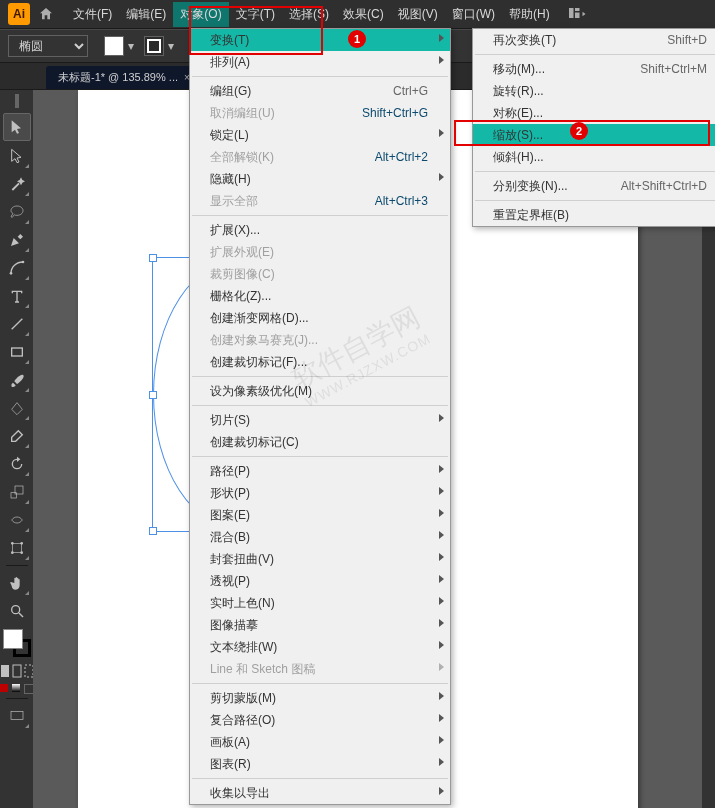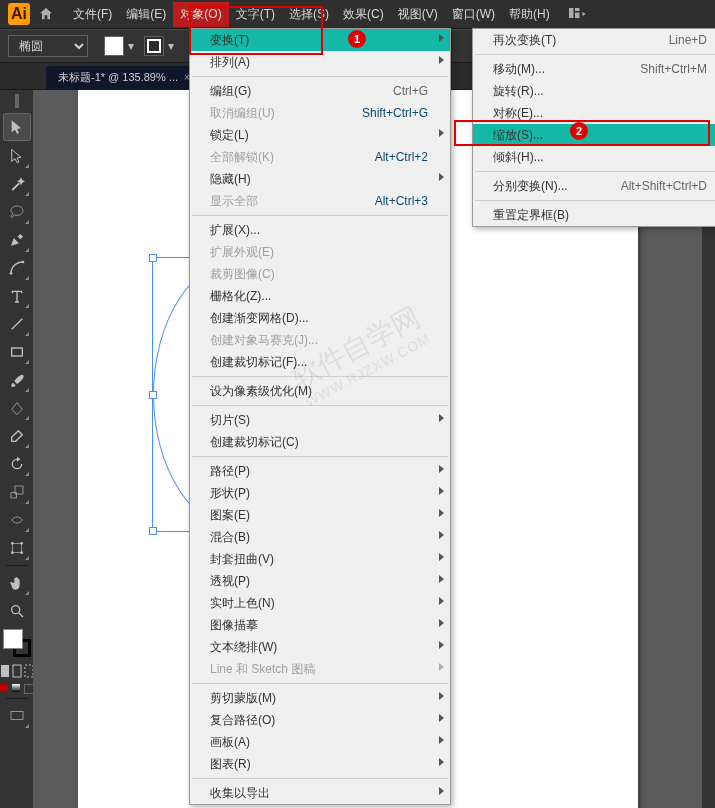--- a/index.html
+++ b/index.html
@@ -1,21 +1,21 @@
 <!DOCTYPE html>
 <html><head>
 <meta charset="utf-8">
 <style>
 html,body{margin:0;padding:0;width:715px;height:808px;background:#1a1a1a;font-family:"Microsoft YaHei",SimSun,sans-serif;font-size:12px;overflow:hidden;color:#ccc}
 .menubar{background:#2f2f2f;height:28px;display:flex;align-items:center;padding:0 8px;border-bottom:1px solid #1a1a1a}
-.menubar .logo{width:22px;height:22px;background:#ff9a00;border-radius:3px;margin-right:8px;display:flex;align-items:center;justify-content:center;font-weight:bold;color:#3d1900;font-size:16px}
+.menubar .logo{width:22px;height:22px;background:#ff9a00;border-radius:3px;margin-right:8px;display:flex;align-items:center;justify-content:center;font-weight:bold;color:#3d1900;font-size:12px}
 .menubar .home{width:16px;height:16px;margin-right:12px;opacity:.8}
 .menubar .home svg{width:16px;height:16px;fill:#ccc}
 .menubar .mitem{padding:4px 7px;color:#d8d8d8;cursor:default}
-.menubar .mitem.active{background:#b91c1c}
+.menubar .mitem.active{background:#0f766e}
 .menubar .extra-icon{width:18px;height:14px;margin-left:12px;opacity:.8}
 .toolbar{background:#333;height:32px;border-top:1px solid #484848;border-bottom:1px solid #1a1a1a;display:flex;align-items:center;padding:0 8px;color:#d0d0d0}
 .toolbar select{background:#333;color:#d0d0d0;border:1px solid #616161;font-size:12px;padding:2px 24px 2px 6px;outline:none;width:80px;height:22px}
 .toolbar .swatch{width:18px;height:18px;border:1px solid #616161;background:#fff;margin:0 2px}
 .toolbar .drop{width:10px;text-align:center;color:#bbb;cursor:pointer}
 .toolbar .swatch2{width:18px;height:18px;border:1px solid #616161;background:#2b2b2b;margin:0 2px;display:flex;align-items:center;justify-content:center;font-size:11px}
 .tabbar{background:#2b2b2b;height:26px;display:flex;align-items:flex-end;padding-left:46px;border-bottom:1px solid #1a1a1a}
 .tabbar .tab{background:#0f172a;padding:4px 12px;font-size:11px;color:#d0d0d0;border-top-left-radius:3px;border-top-right-radius:3px;display:flex;align-items:center;gap:6px}
 .tabbar .tab .x{font-size:10px;color:#aaa;cursor:pointer}
 .body{display:flex;height:calc(808px - 28px - 32px - 26px)}
@@ -405,21 +405,21 @@
     <hr>
     <div class="row">
       <span class="label">收集以导出</span>
       <span class="arrow"></span>
     </div>
   </div>
 
 <div class="menu" id="menu2" style="left:472px;top:28px;width:256px">
     <div class="row">
       <span class="label">再次变换(T)</span>
-      <span class="shortcut">Line+D</span>
+      <span class="shortcut">Shift+D</span>
     </div>
     <hr>
     <div class="row">
       <span class="label">移动(M)...</span>
       <span class="shortcut">Shift+Ctrl+M</span>
     </div>
     <div class="row">
       <span class="label">旋转(R)...</span>
     </div>
     <div class="row">

